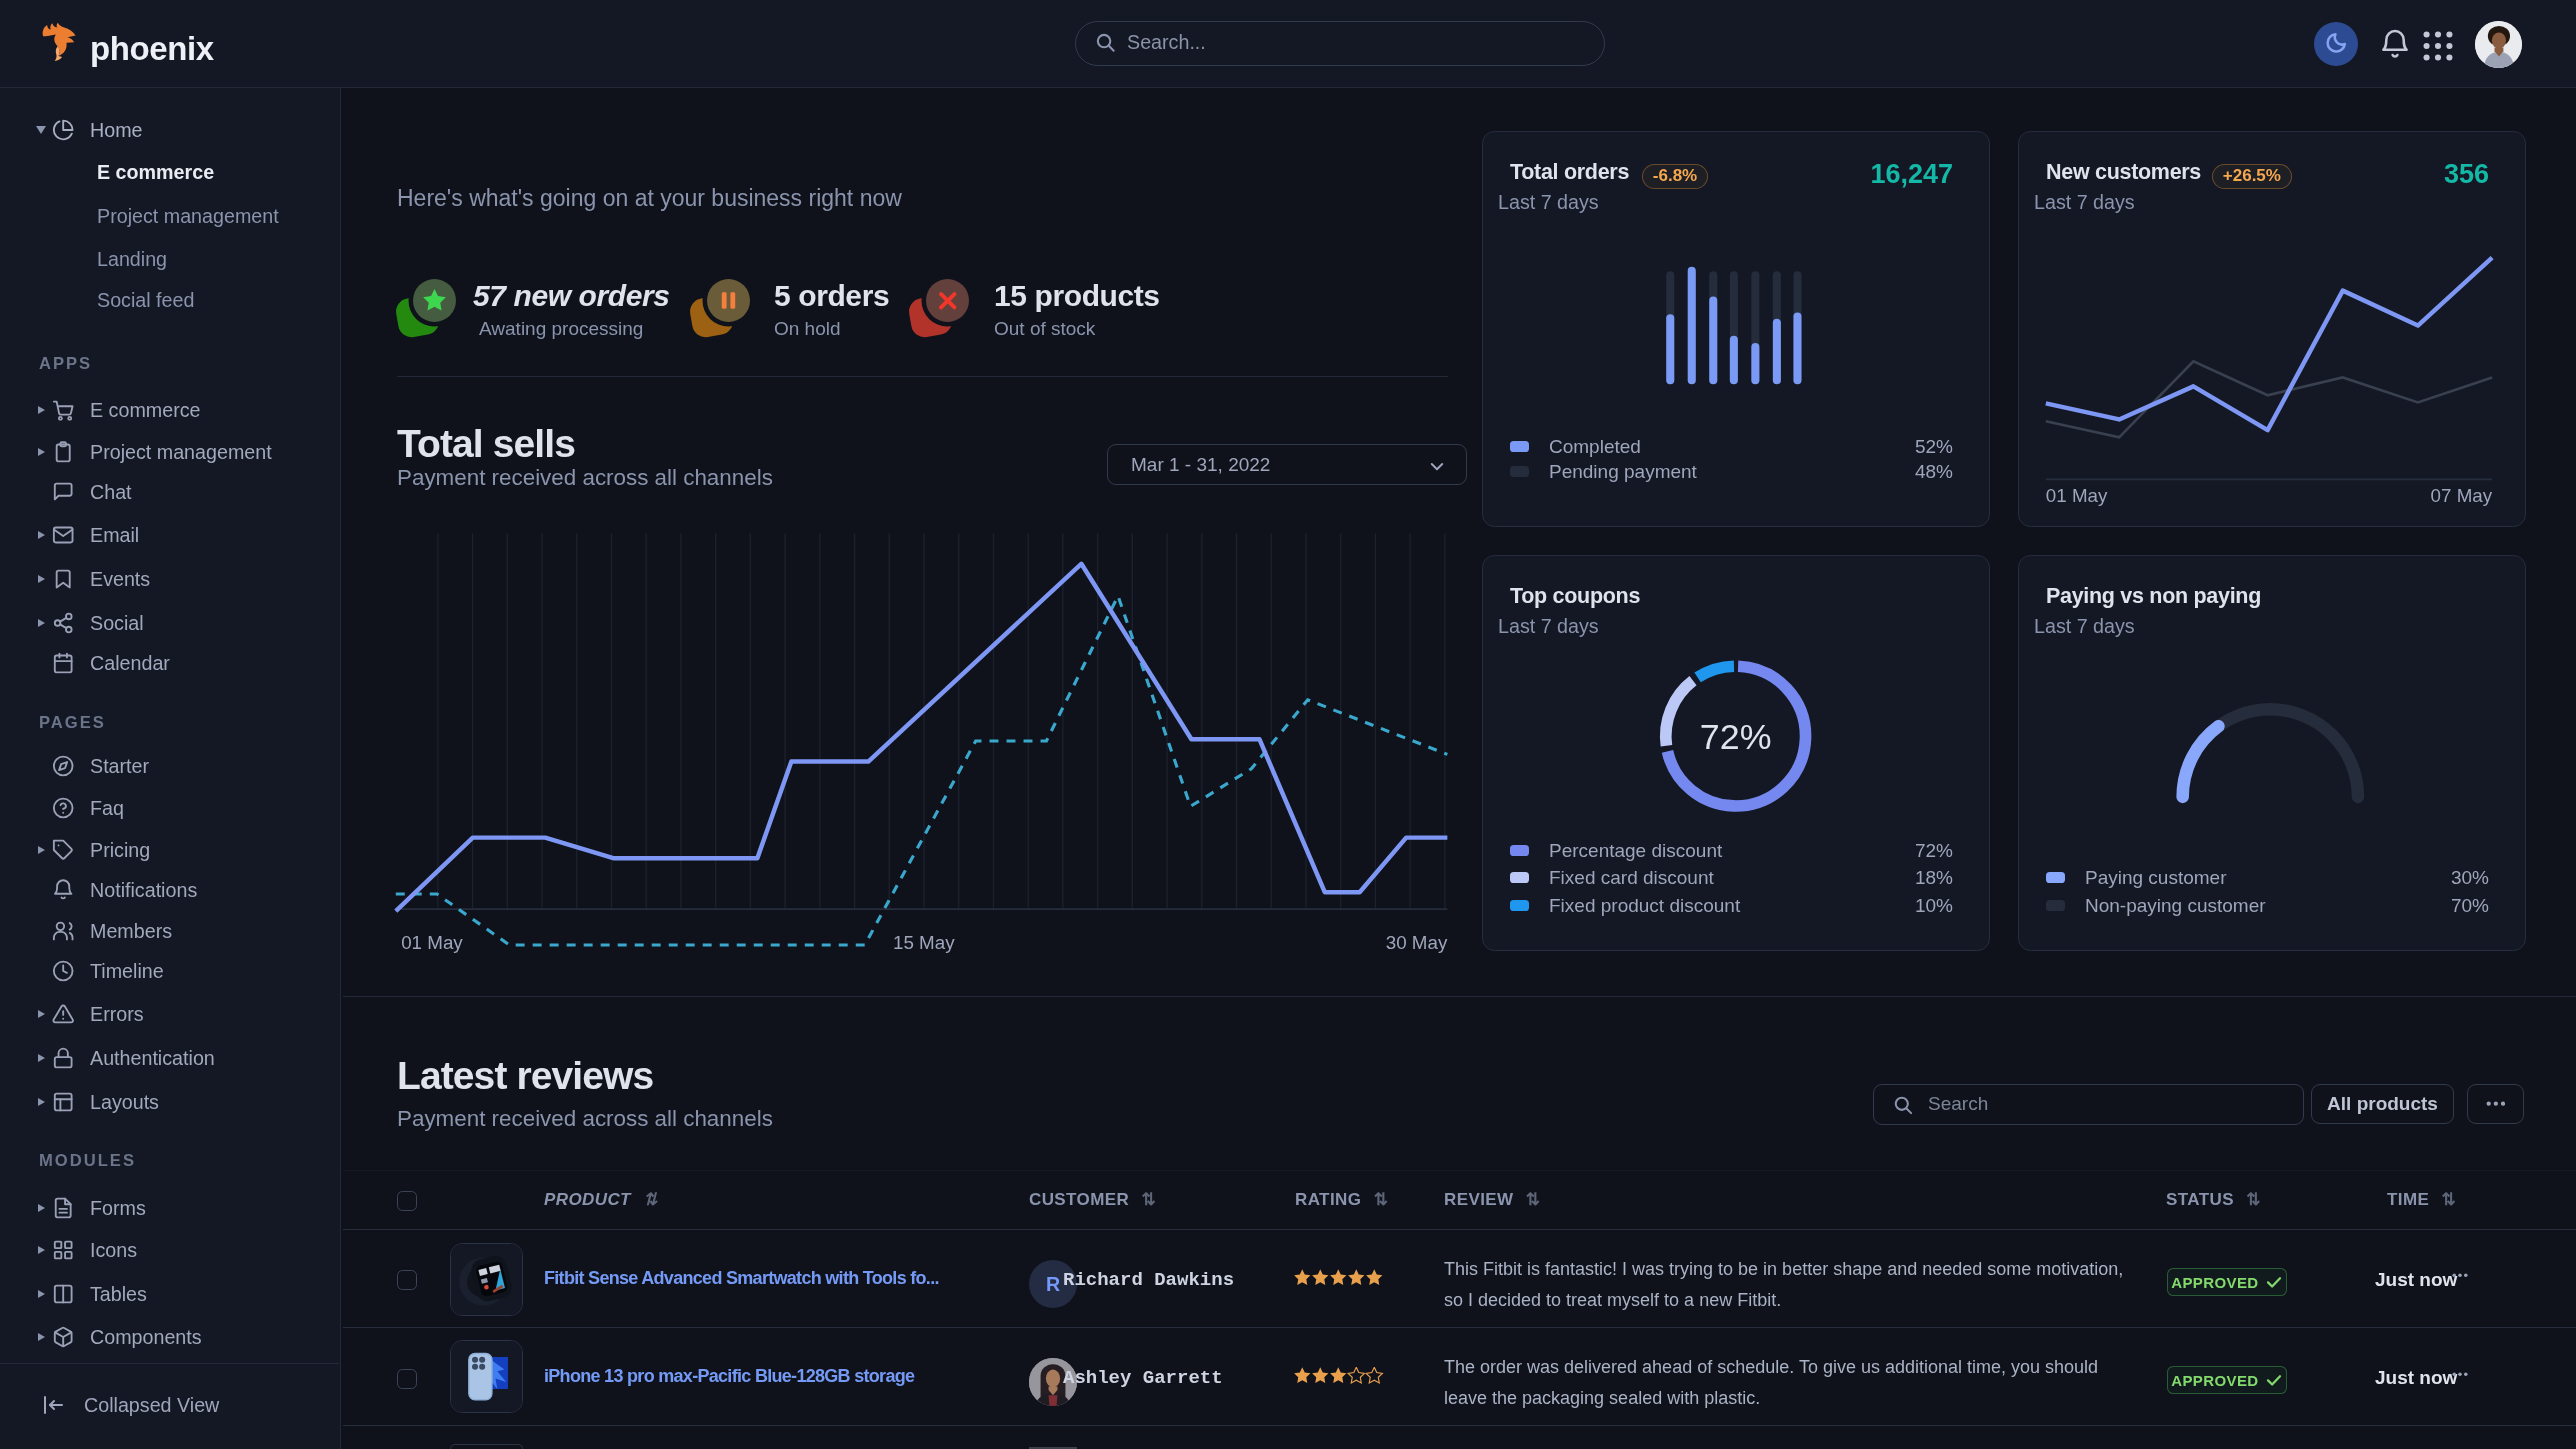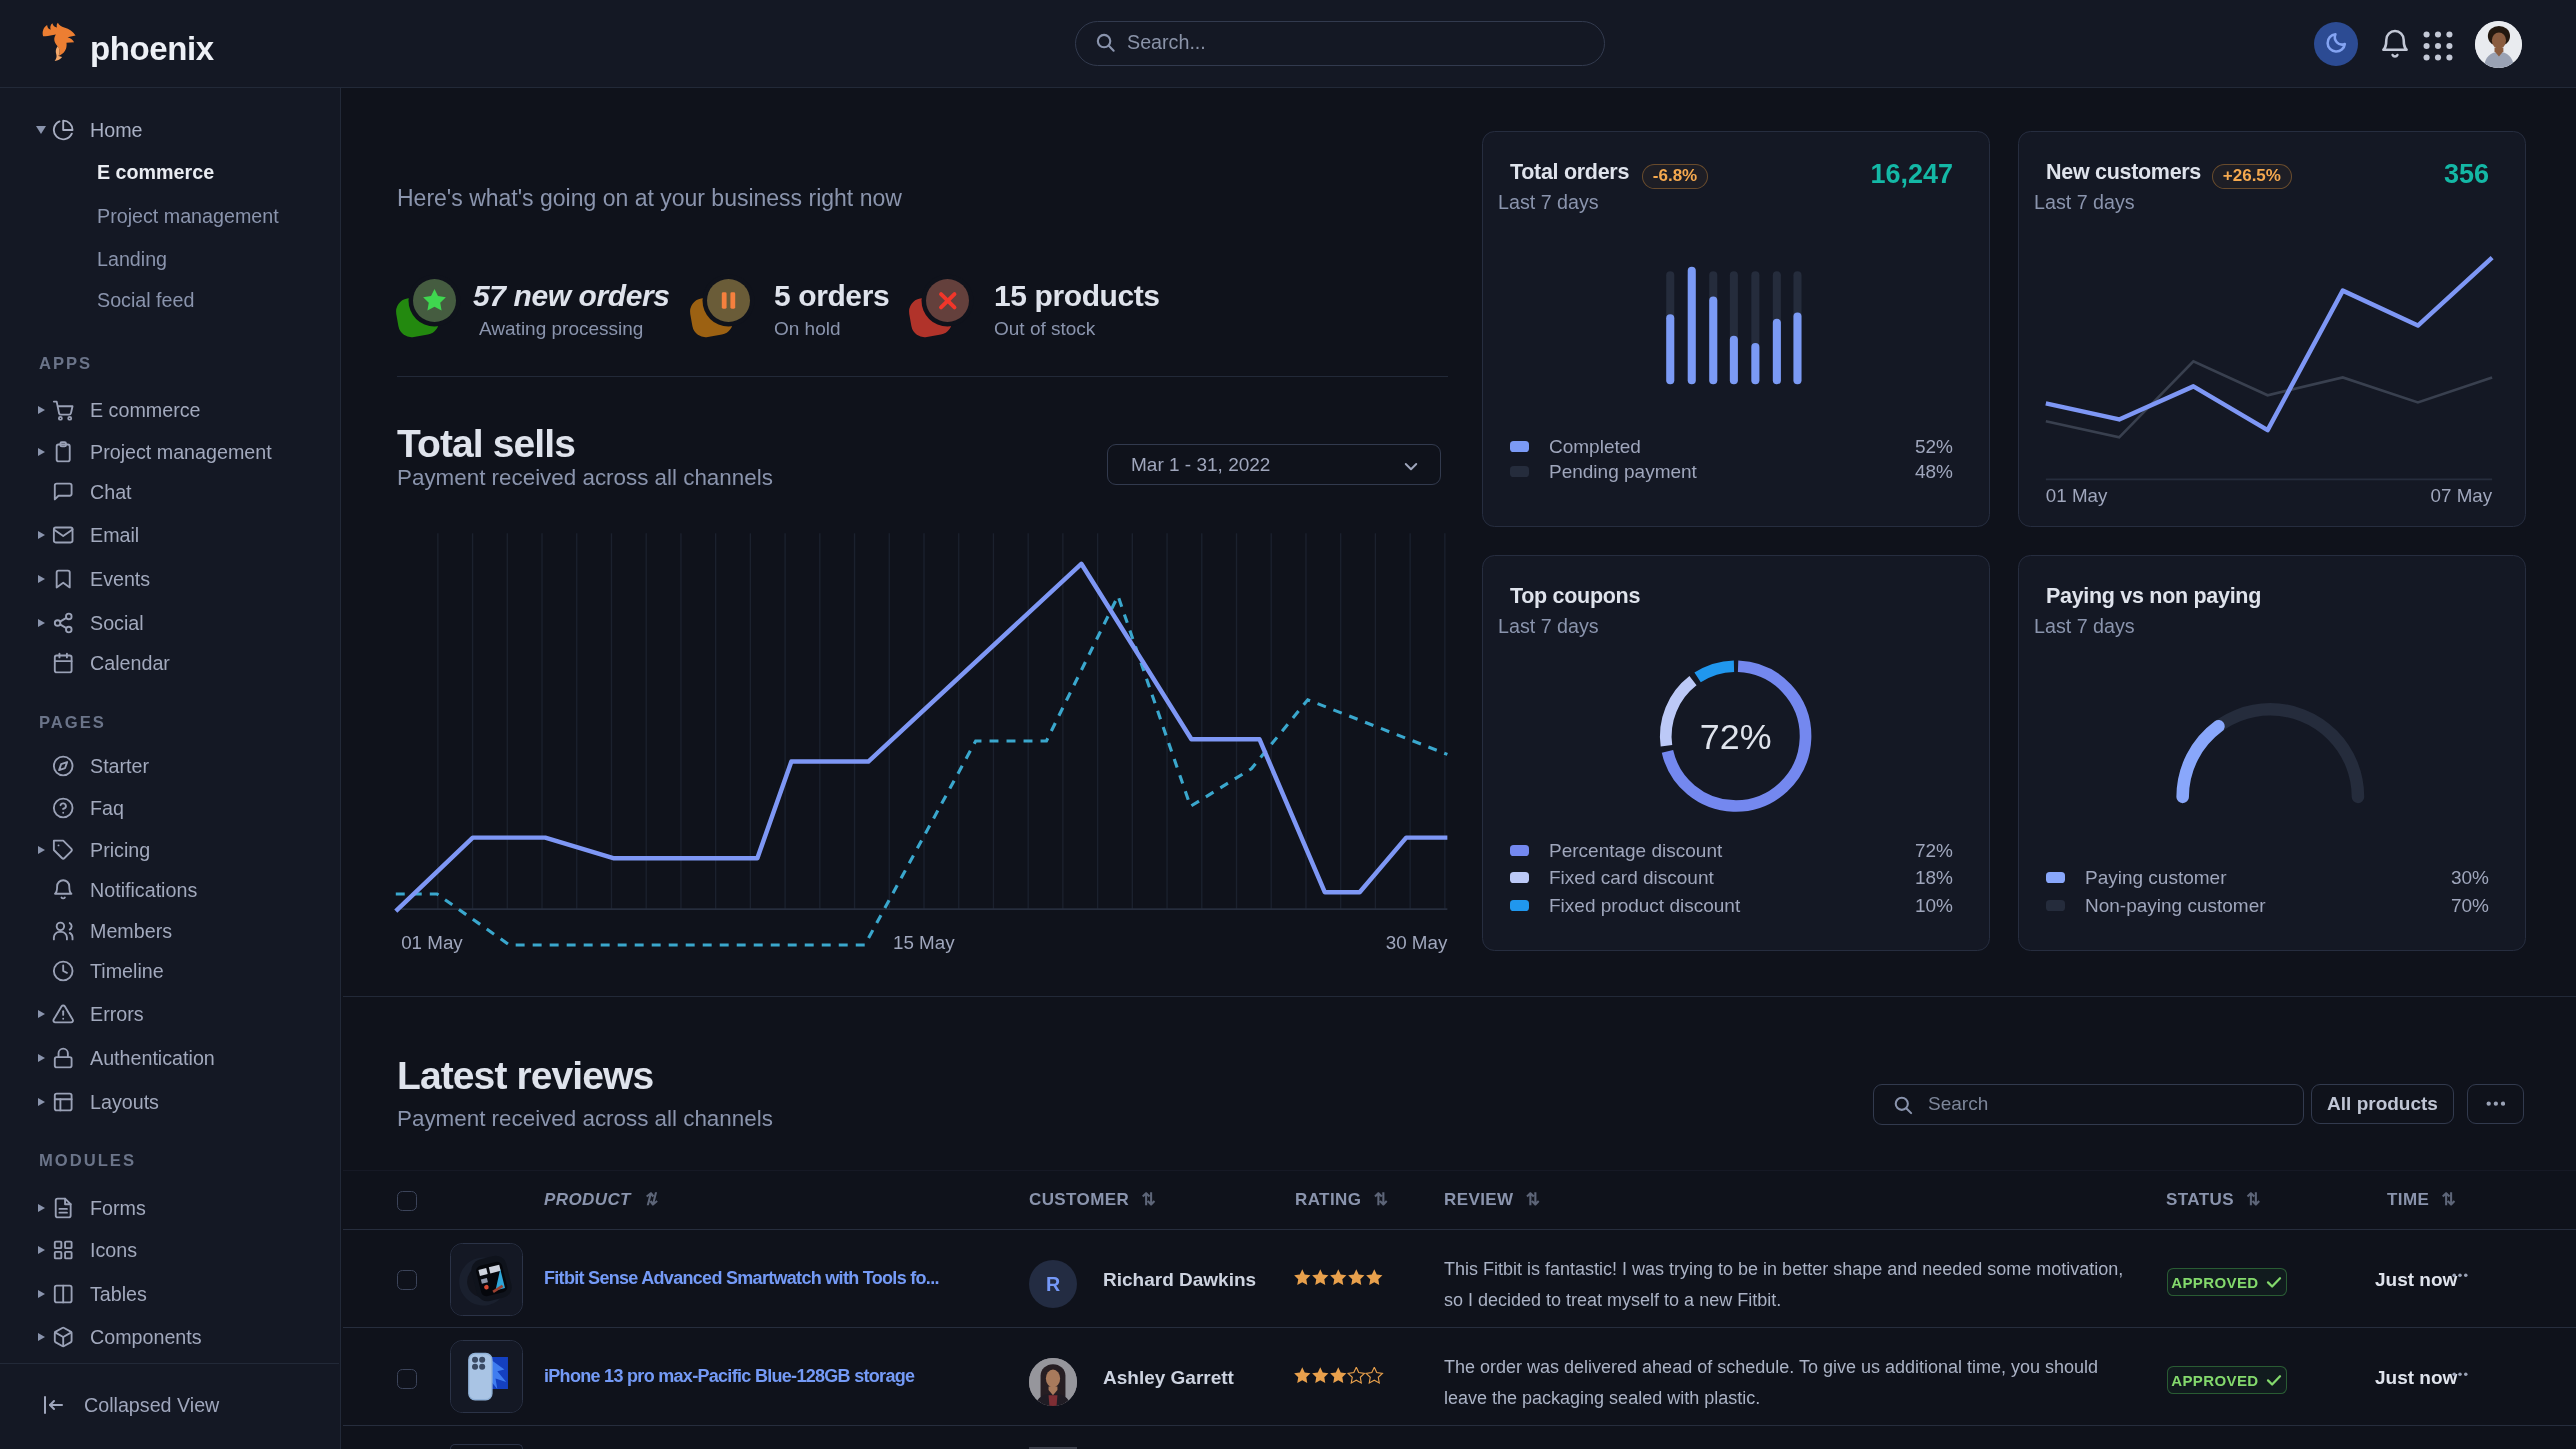--- a/index.html
+++ b/index.html
@@ -64,21 +64,21 @@
   .leg .lt{position:absolute;left:39px;top:0;font-size:19px;color:#9fa6bc;}
   .leg .lv{position:absolute;right:0;top:0;font-size:19px;color:#9fa6bc;}
 
   
   .rv-btn{position:absolute;height:40px;border:1.8px solid #323a4e;border-radius:9px;color:#bfc5d4;
     font-size:19px;font-weight:600;display:flex;align-items:center;justify-content:center;white-space:nowrap;}
   .chk{position:absolute;width:19.7px;height:19.7px;border:1.8px solid #3c445a;border-radius:5.4px;}
   .thumb{position:absolute;left:107px;width:73px;height:73px;border:1.8px solid #2b3347;border-radius:12.5px;overflow:hidden;}
   .plink{position:absolute;left:201px;font-size:18px;font-weight:600;color:var(--link);white-space:nowrap;letter-spacing:-0.7px;}
   .avat{position:absolute;left:686px;width:48px;height:48px;border-radius:50%;overflow:hidden;}
-  .cname{position:absolute;left:760px;font-size:19px;font-weight:600;color:#cdd3e0;white-space:nowrap;}
+  .cname{position:absolute;left:720px;font-size:19px;font-weight:600;color:#cdd3e0;white-space:nowrap;font-family:Liberation Mono, monospace;}
   .rvtext{position:absolute;left:1101px;font-size:18px;color:#aab2c5;line-height:31px;white-space:nowrap;}
   .badge-ok{position:absolute;left:1824px;width:120px;height:28px;border:1.8px solid rgba(70,170,80,0.45);
     background:rgba(60,150,70,0.07);border-radius:6.3px;color:#83d96c;font-size:15px;font-weight:700;
     letter-spacing:0.4px;display:flex;align-items:center;justify-content:center;gap:6.3px;}
   .jnow{position:absolute;font-size:19px;font-weight:700;color:#dfe3ec;}
   .thead{position:absolute;font-size:17px;font-weight:700;color:#8a94ad;letter-spacing:0.4px;white-space:nowrap;}
   .sort{display:inline-block;margin-left:7.2px;color:#5d6578;}
   .star{fill:#e8a04c;}
   .star-o{fill:none;stroke:#e8a04c;stroke-width:1.6;}
 </style>
@@ -355,21 +355,21 @@
           </svg>
       </div>
     </div>
     <div class="abs stat-num" style="left:651px;top:189px;">15 products</div>
     <div class="abs stat-sub" style="left:651px;top:228px;">Out of stock</div>
 
     <div class="abs" style="left:54px;top:286px;width:1051px;border-top:1.8px solid var(--border2);"></div>
 
     <div class="abs" style="left:54px;top:332px;font-size:39px;font-weight:700;color:#dfe3ec;letter-spacing:-0.9px;">Total sells</div>
     <div class="abs" style="left:54px;top:375px;font-size:22.4px;color:#8a94ad;">Payment received across all channels</div>
-    <div class="abs" style="left:764px;top:354px;width:334px;height:41px;border:1.8px solid #323a4e;border-radius:9px;">
+    <div class="abs" style="left:764px;top:354px;width:360px;height:41px;border:1.8px solid #323a4e;border-radius:9px;">
       <span style="position:absolute;left:23px;top:9px;font-size:19px;color:#9fa6bc;">Mar 1 - 31, 2022</span>
       <svg class="abs" style="right:19.7px;top:12.5px" width="18" height="18" viewBox="0 0 24 24" fill="none" stroke="#9fa6bc" stroke-width="2.6" stroke-linecap="round" stroke-linejoin="round">
           <path d="M5 8 l7 7 l7 -7"></path>
         </svg>
     </div>
     <svg class="abs" style="left:51px;top:412px" width="1065" height="452" viewBox="440 560 1190 505">
       <g stroke="#1b212e" stroke-width="1.5">
         <line x1="489" y1="595" x2="489" y2="1015"></line>
           <line x1="527.8" y1="595" x2="527.8" y2="1015"></line>
           <line x1="566.6" y1="595" x2="566.6" y2="1015"></line>

